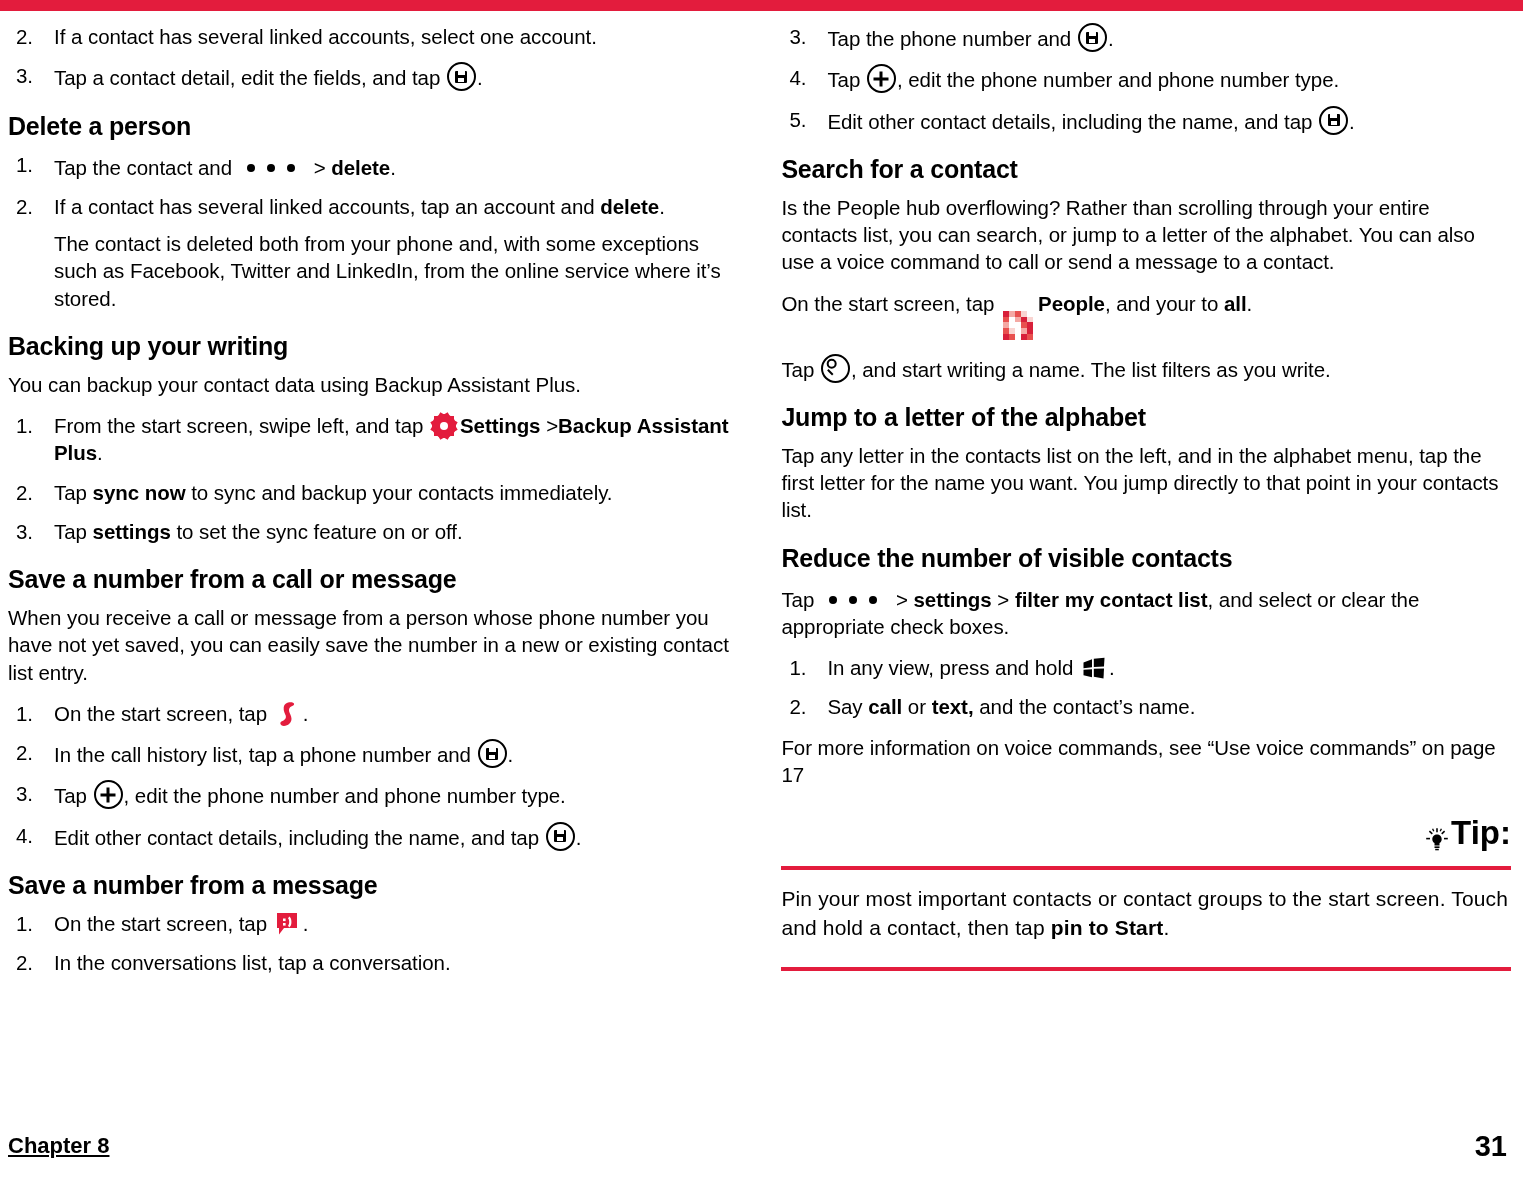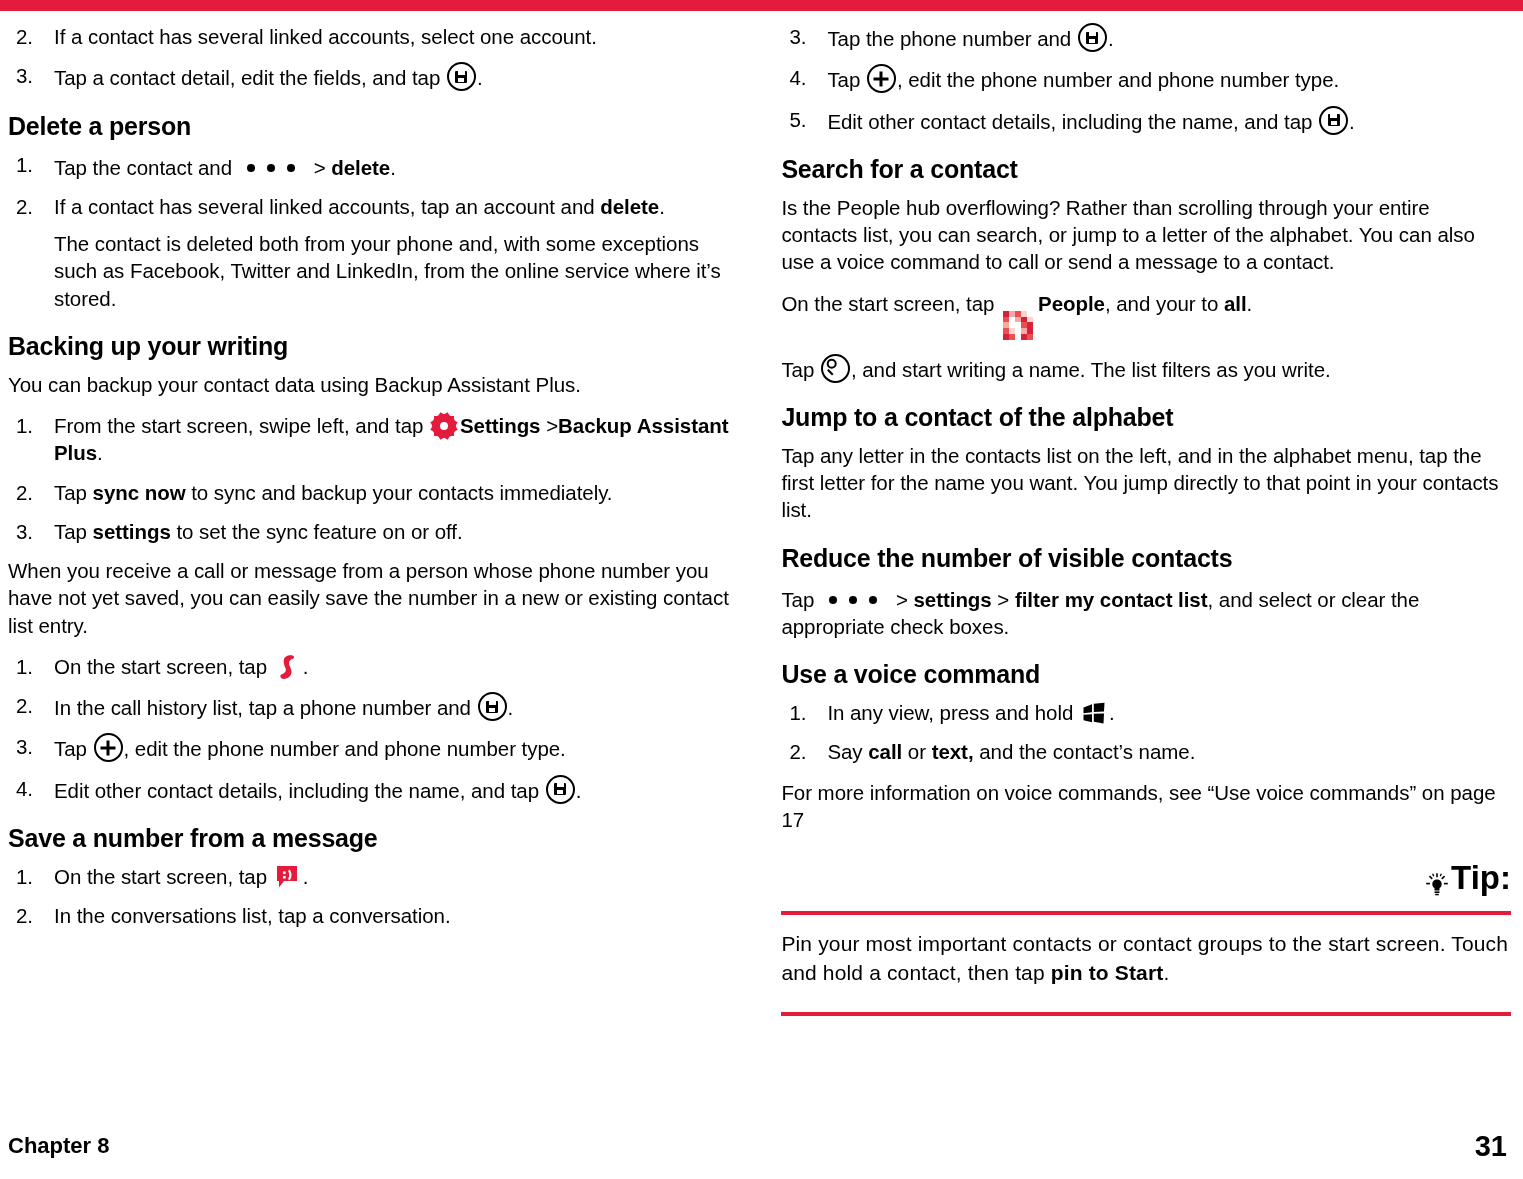--- a/index.html
+++ b/index.html
@@ -284,20 +284,21 @@
     bottom: 20px;
     width: 1523px;
     height: 40px;
   }
   .footer .chapter {
     position: absolute;
     left: 8px;
     bottom: 0;
     font-size: 22px;
     font-weight: bold;
+    text-decoration: underline;
   }
   .footer .pageno {
     position: absolute;
     right: 16px;
     bottom: -4px;
     font-size: 29px;
     font-weight: bold;
   }
 </style>
 </head>
@@ -346,20 +347,21 @@
         <li>
           <span class="num">2.</span>
           <span>Tap </span><span class="b">sync now</span><span> to sync and backup your contacts immediately.</span>
         </li>
         <li>
           <span class="num">3.</span>
           <span>Tap </span><span class="b">settings</span><span> to set the sync feature on or off.</span>
         </li>
       </ol>
 
+      <h2 class="sect">Save a number from a call or message</h2>
       <p class="body">When you receive a call or message from a person whose phone number you have not yet saved, you can easily save the number in a new or existing contact list entry.</p>
 
       <ol class="steps">
         <li>
           <span class="num">1.</span>
           <span>On the start screen, tap </span><span class="phone-icon"><svg viewBox="0 0 22 26" width="22" height="26">
                 <path d="M13.5 1.2c-3.4 0-6.3 1.6-6.8 5.2-0.5 3.5 1.5 6.2 2.1 8.4 0.5 2-0.5 3.6-2.3 4.6-1.3 0.7-3.2 1.1-3.2 2.9 0 1.6 1.8 2.6 3.6 2.6 4.3 0 7.6-3.1 7.6-7.1 0-3.1-1.9-5.4-2.4-7.6-0.4-1.9 0.3-3.7 2.1-4.6 1.4-0.7 2.9-1.1 2.9-2.6 0-1.3-1.7-1.8-3.6-1.8z" fill="#E31C3D"></path>
               </svg></span><span>.</span>
         </li>
         <li>
@@ -443,27 +445,26 @@
               <span style="background:#FFFFFF"></span>
               <span style="background:#D8203A"></span>
               <span style="background:#E8514F"></span>
       </span></span><span class="b">People</span><span>, and your to </span><span class="b">all</span><span>.</span></p>
 
       <p class="body"><span>Tap </span><span class="ring"><span class="search-glyph">
               <span class="lens"></span>
               <span class="handle"></span>
             </span></span><span>, and start writing a name. The list filters as you write.</span></p>
 
-      <h2 class="sect">Jump to a contact of the alphabet</h2>
+      <h2 class="sect">Jump to a letter of the alphabet</h2>
       <p class="body">Tap any letter in the contacts list on the left, and in the alphabet menu, tap the first letter for the name you want. You jump directly to that point in your contacts list.</p>
 
       <h2 class="sect">Reduce the number of visible contacts</h2>
       <p class="body"><span>Tap</span><span class="dots"><i></i><i></i><i></i></span><span> &gt; </span><span class="b">settings</span><span> &gt; </span><span class="b">filter my contact list</span><span>, and select or clear the appropriate check boxes.</span></p>
 
-      <h2 class="sect">Use a voice command</h2>
       <ol class="steps">
         <li>
           <span class="num">1.</span>
           <span>In any view, press and hold </span><span class="win-icon"><svg viewBox="0 0 24 23" width="24" height="23">
                 <path d="M1.5 5.5 L10 2.3 L10 10.2 L1.5 11.2 Z" fill="#000"></path>
                 <path d="M11.8 1.8 L22.5 0.8 L22 9.4 L11.8 10.0 Z" fill="#000"></path>
                 <path d="M1.5 12.8 L10 12.2 L10 20.3 L1.5 18.2 Z" fill="#000"></path>
                 <path d="M11.8 11.8 L22 11.4 L21.5 21.5 L11.8 19.8 Z" fill="#000"></path>
               </svg></span><span>.</span>
         </li>

